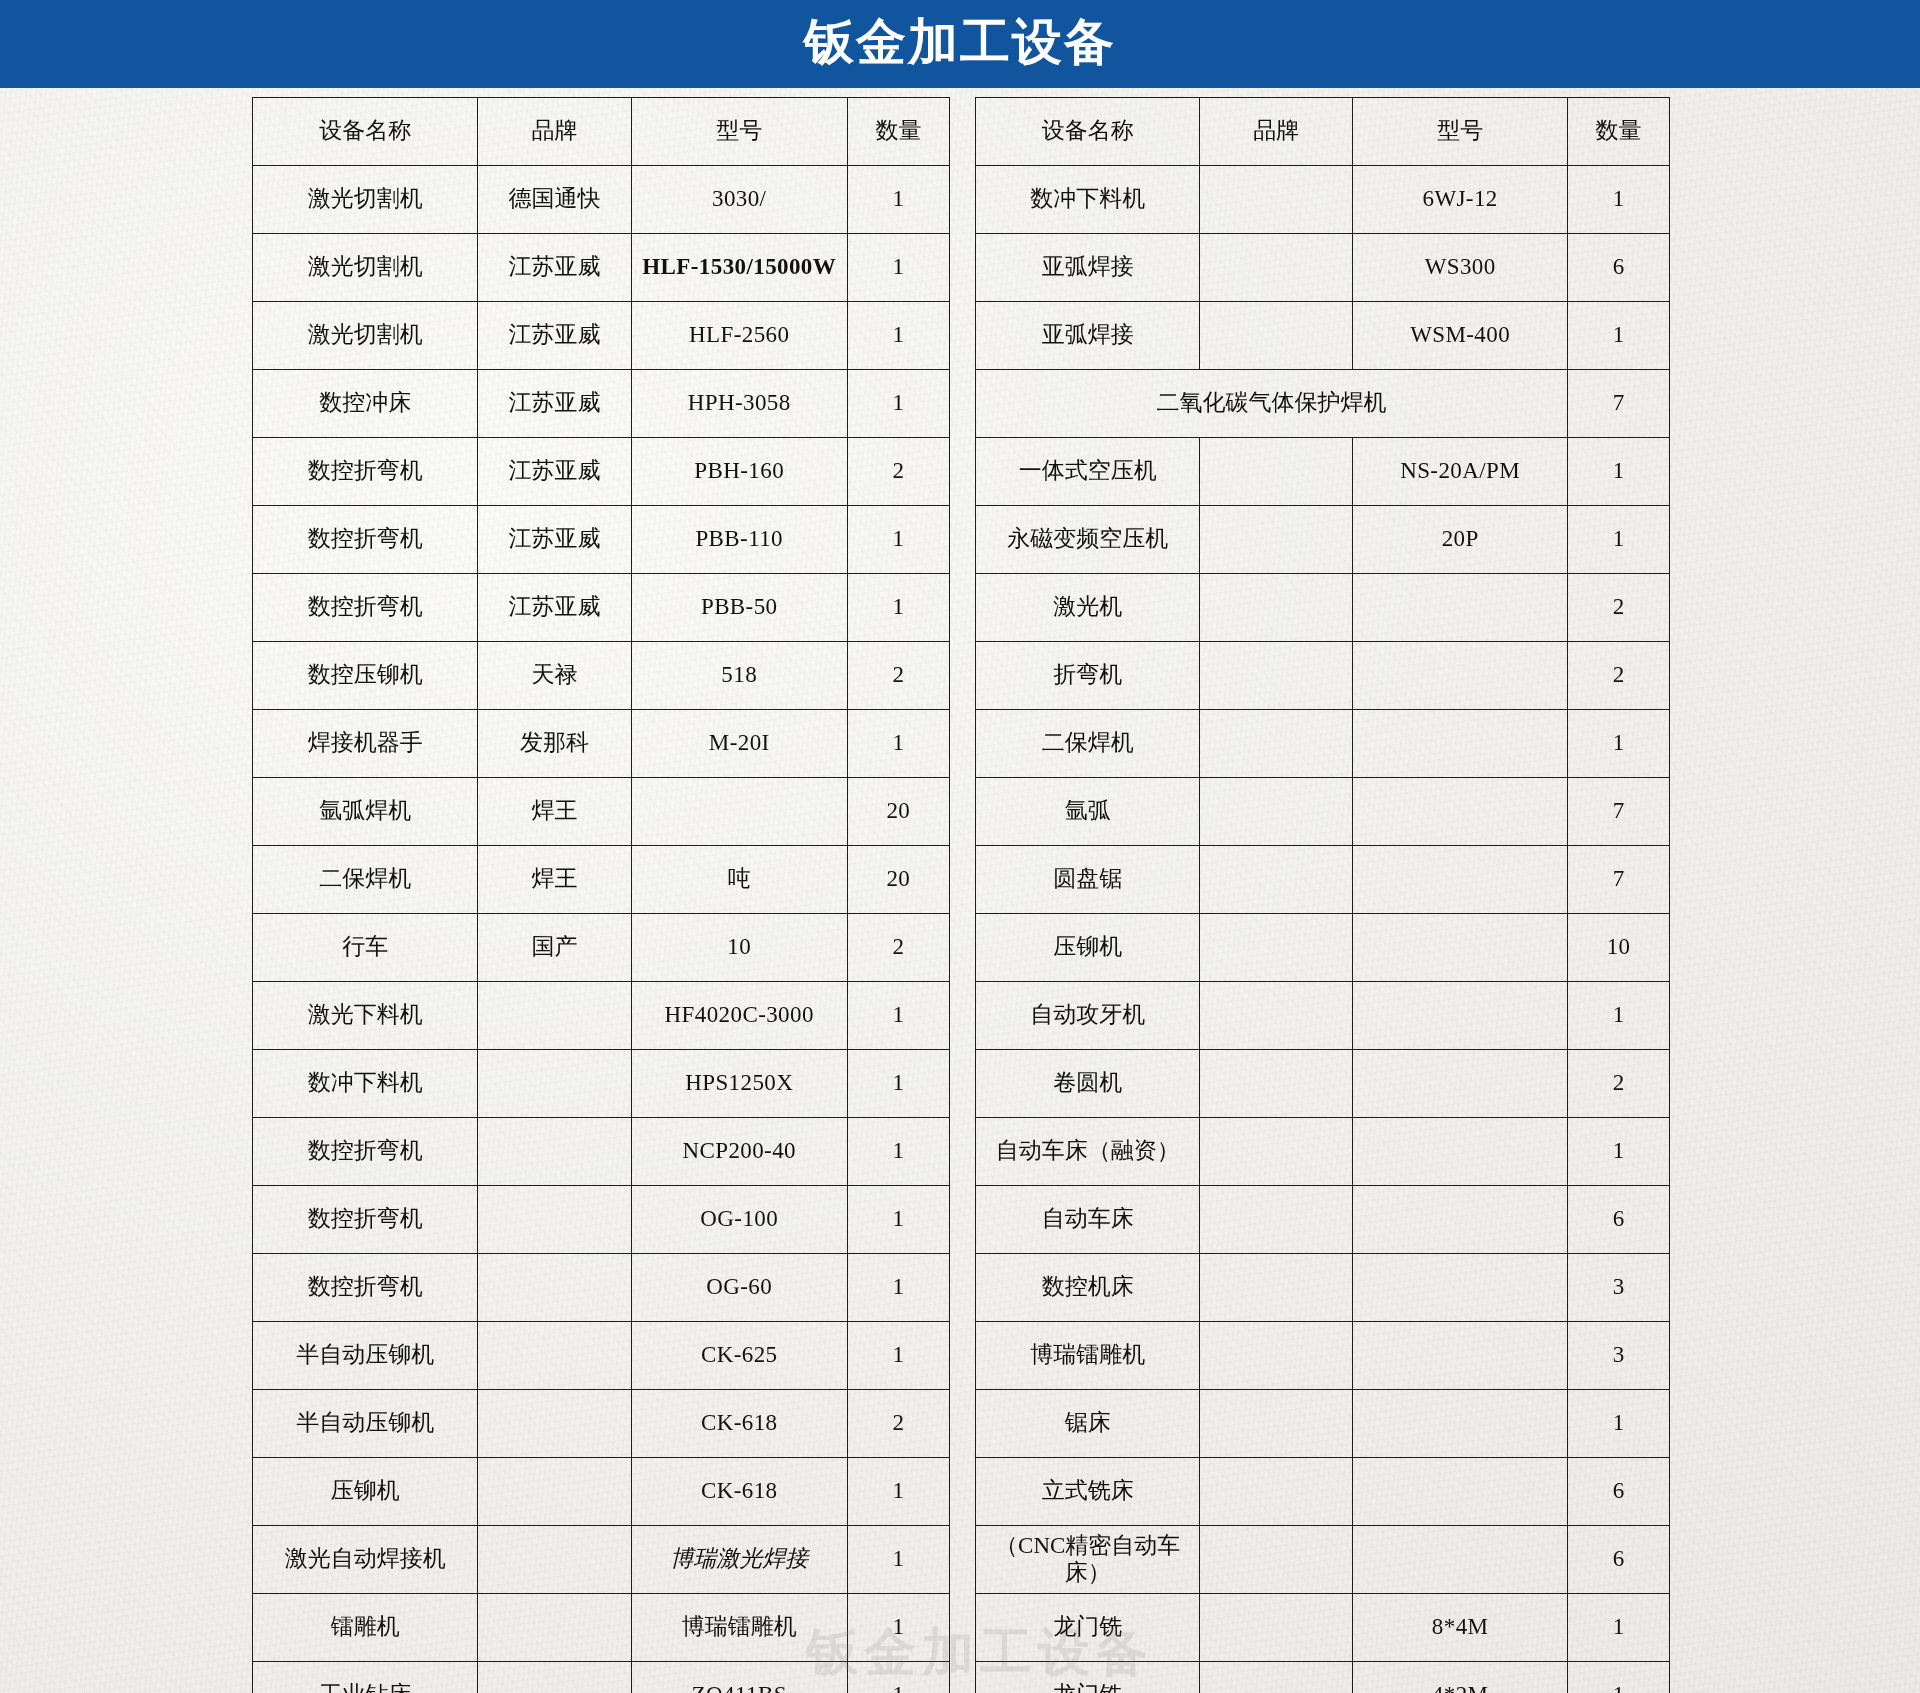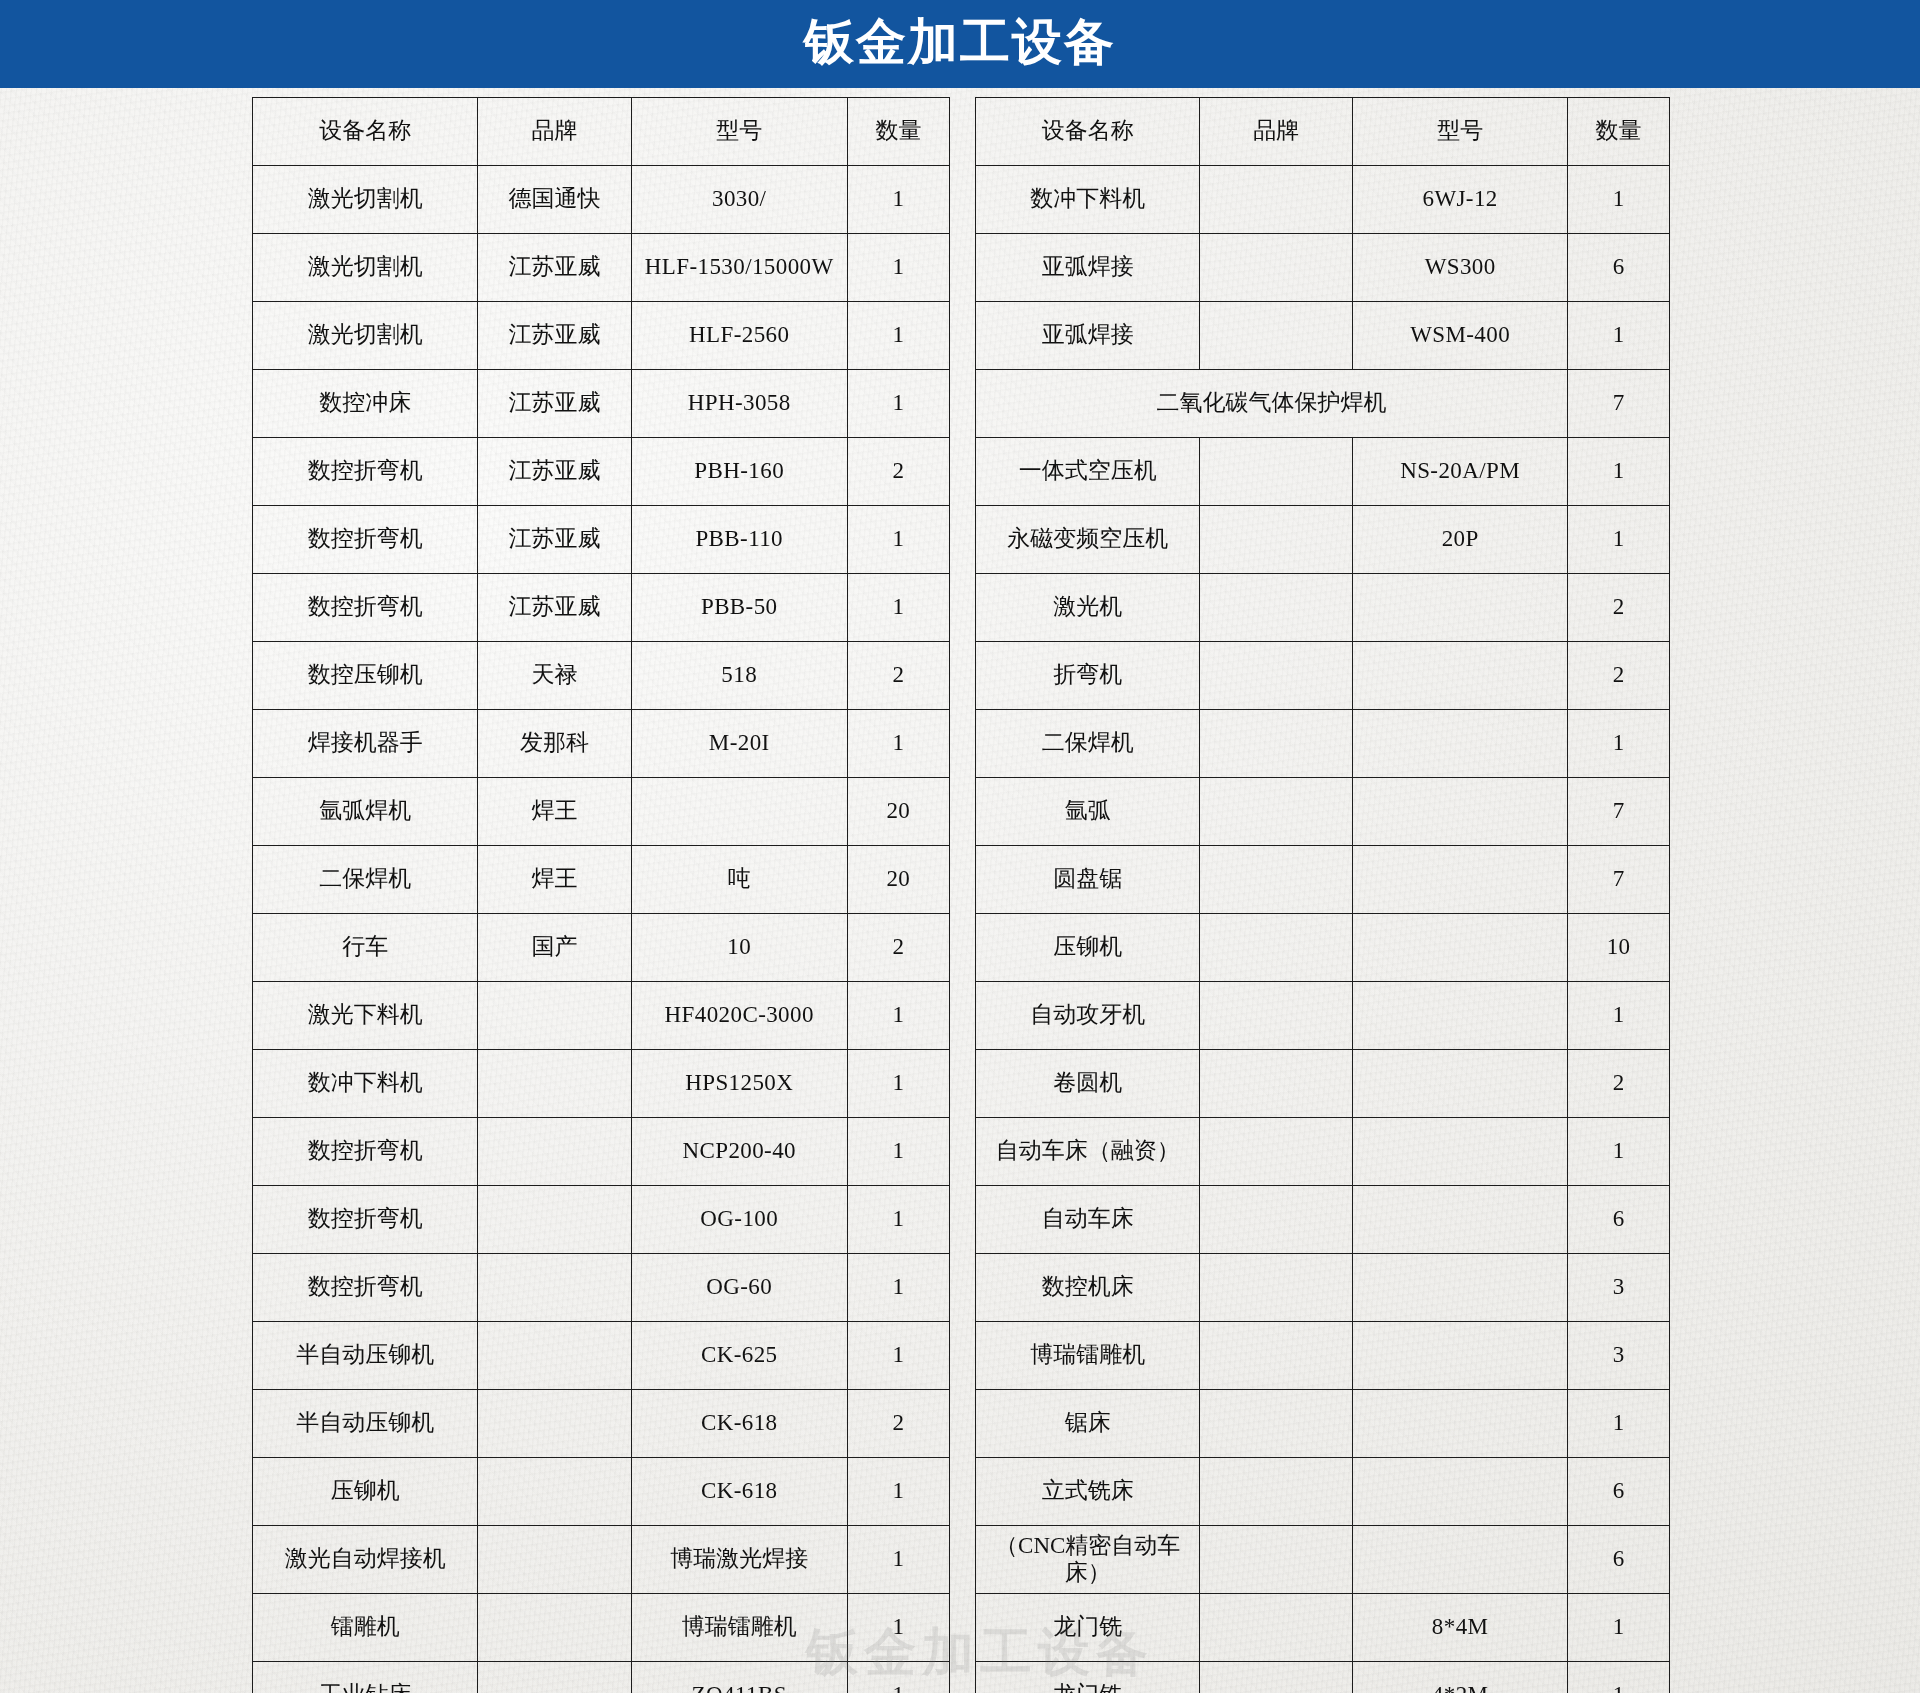--- a/index.html
+++ b/index.html
@@ -139,21 +139,21 @@
     <tbody id="left-body">
         <tr>
           <td class="cjk" style="height: 63px;">激光切割机</td>
           <td class="cjk" style="height: 63px;">德国通快</td>
           <td class="latin" style="height: 63px;">3030/</td>
           <td class="latin" style="height: 63px;">1</td>
         </tr>
         <tr>
           <td class="cjk" style="height: 63px;">激光切割机</td>
           <td class="cjk" style="height: 63px;">江苏亚威</td>
-          <td class="latin" style="height: 63px;">HLF-1530/15000W</td>
+          <td class="latin" style="height: 63px; font-weight: bold;">HLF-1530/15000W</td>
           <td class="latin" style="height: 63px;">1</td>
         </tr>
         <tr>
           <td class="cjk" style="height: 63px;">激光切割机</td>
           <td class="cjk" style="height: 63px;">江苏亚威</td>
           <td class="latin" style="height: 63px;">HLF-2560</td>
           <td class="latin" style="height: 63px;">1</td>
         </tr>
         <tr>
           <td class="cjk" style="height: 63px;">数控冲床</td>
@@ -253,21 +253,21 @@
         </tr>
         <tr>
           <td class="cjk" style="height: 63px;">压铆机</td>
           <td class="cjk" style="height: 63px;"></td>
           <td class="latin" style="height: 63px;">CK-618</td>
           <td class="latin" style="height: 63px;">1</td>
         </tr>
         <tr>
           <td class="cjk" style="height: 63px;">激光自动焊接机</td>
           <td class="cjk" style="height: 63px;"></td>
-          <td class="cjk" style="height: 63px;">博瑞激光焊接</td>
+          <td class="cjk" style="height: 63px; font-style: italic;">博瑞激光焊接</td>
           <td class="latin" style="height: 63px;">1</td>
         </tr>
         <tr>
           <td class="cjk" style="height: 63px;">镭雕机</td>
           <td class="cjk" style="height: 63px;"></td>
           <td class="cjk" style="height: 63px;">博瑞镭雕机</td>
           <td class="latin" style="height: 63px;">1</td>
         </tr>
         <tr>
           <td class="cjk" style="height: 63px;">工业钻床</td>

